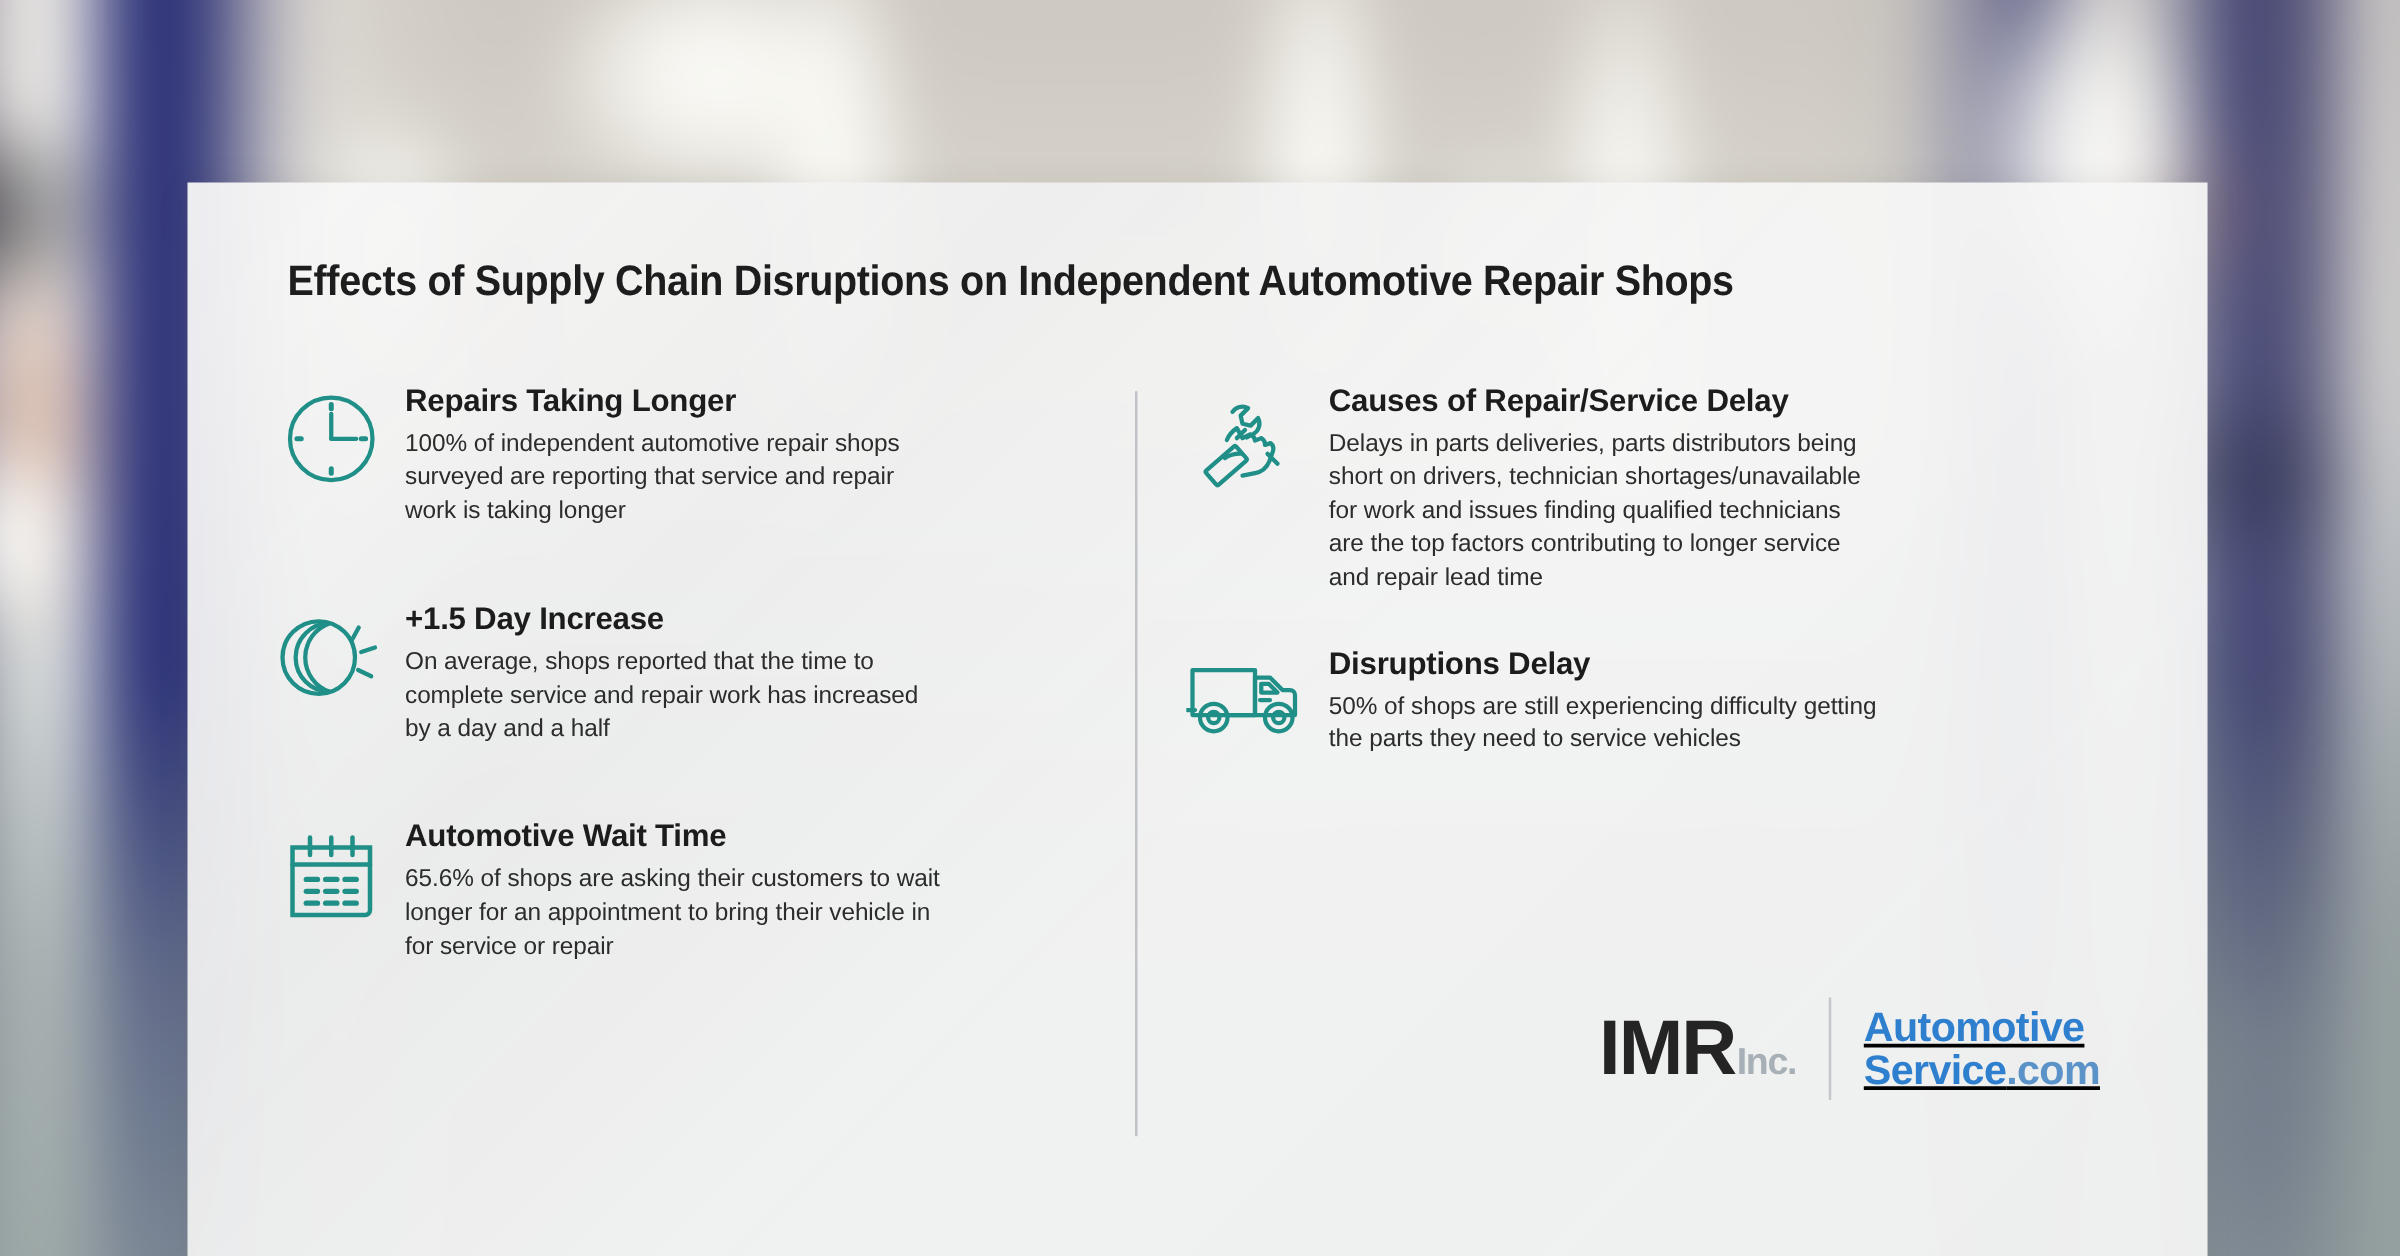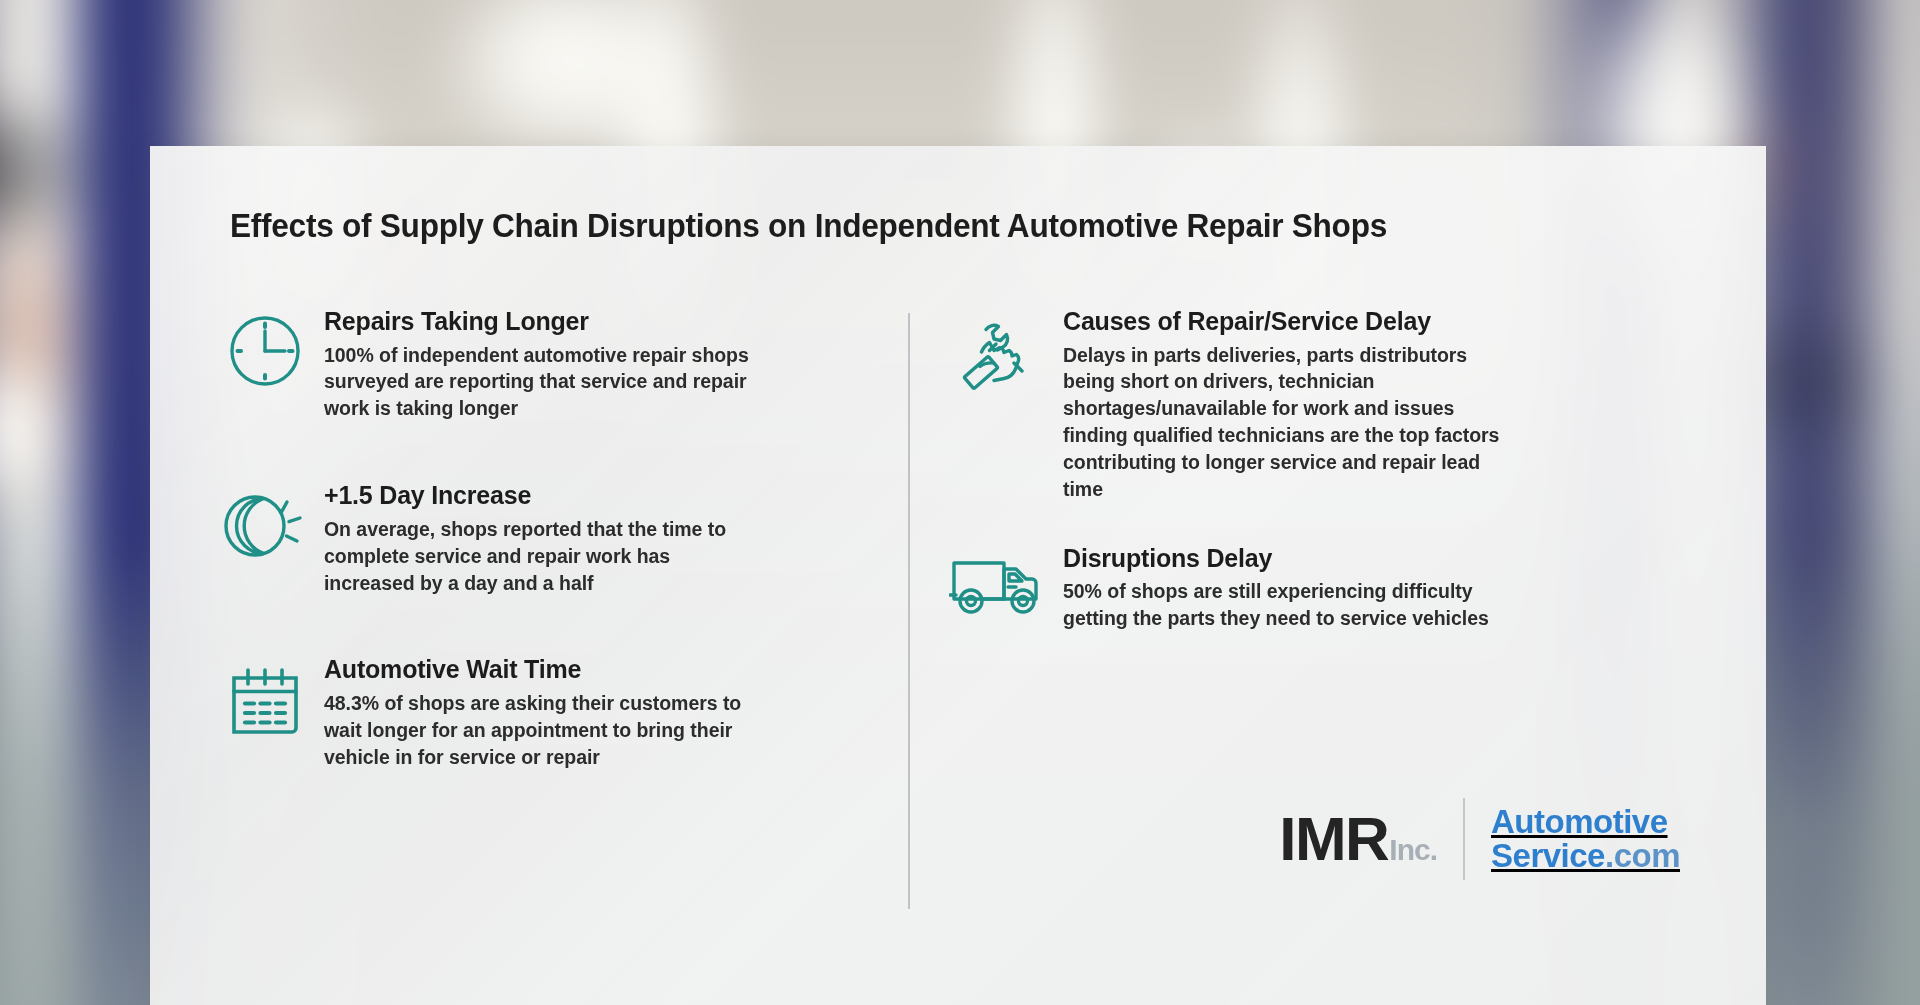--- a/index.html
+++ b/index.html
@@ -168,21 +168,21 @@
   .item-title {
     font-size: 25px;
     font-weight: 700;
     color: #1c1c1c;
     line-height: 1.22;
     margin-bottom: 5px;
     letter-spacing: -0.2px;
   }
   .item-body {
     font-size: 19.5px;
-    font-weight: 700;
+    font-weight: 400;
     color: #2c2c2c;
     line-height: 1.38;
     letter-spacing: -0.05px;
   }
 
   
   .l0 { margin-top: 2px; }
   .l1 { margin-top: 58px; }
   .l2 { margin-top: 58px; }
   .r0 { margin-top: 2px; }
@@ -321,21 +321,21 @@
                   <path d="M33.5 51 h9"></path>  
                   <path d="M49 51 h9"></path>
                 <path d="M18 60.5 h9"></path>
                   <path d="M33.5 60.5 h9"></path>
                   <path d="M49 60.5 h9"></path>
               </g>
             </svg>
           </div>
           <div class="item-text">
             <div class="item-title">Automotive Wait Time</div>
-            <div class="item-body">48.3% of shops are asking their customers to wait longer for an appointment to bring their vehicle in for service or repair</div>
+            <div class="item-body">65.6% of shops are asking their customers to wait longer for an appointment to bring their vehicle in for service or repair</div>
           </div>
         </div>
       </div>
 
       <div class="col right">
 
         <div class="item r0">
           <div class="icon-wrap">
             <svg width="86" height="82" viewBox="0 0 86 82" fill="none" stroke="#1f8f87" stroke-width="3.4" stroke-linecap="round" stroke-linejoin="round">
               <path d="M30 15.5 a9.5 9.5 0 0 1 12.5 -3 l-6 6 l1.5 6.5 l6.5 1.5 l6 -6 a9.5 9.5 0 0 1 -3.5 12.5 l-5.5 3"></path>

